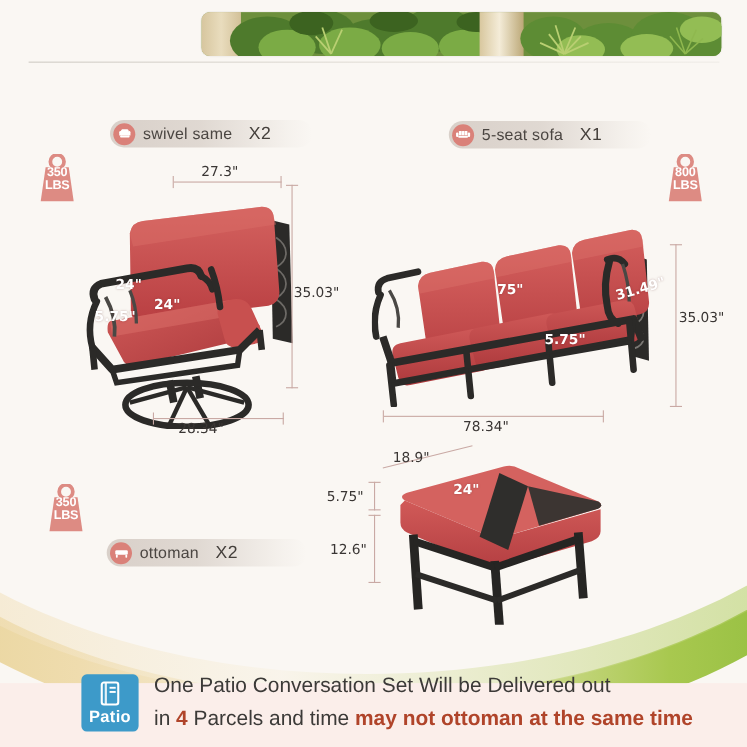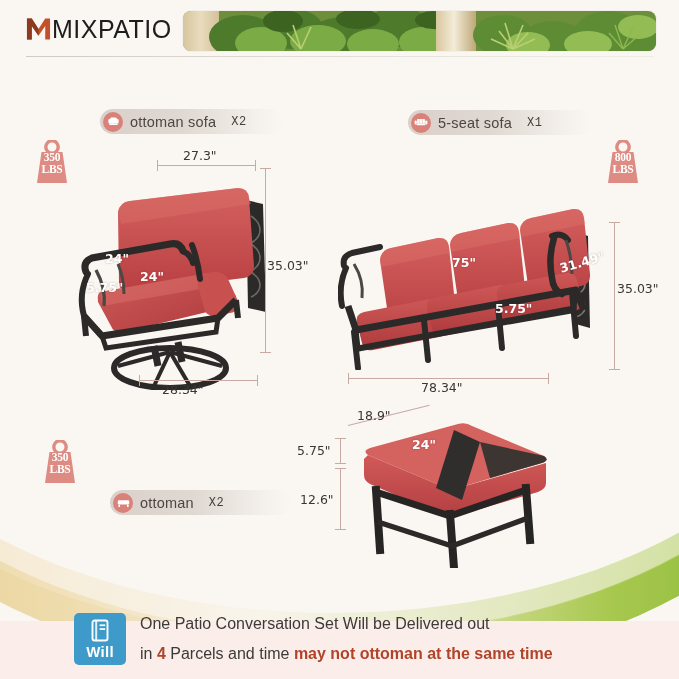--- a/index.html
+++ b/index.html
@@ -30,47 +30,47 @@
   .pill{
     position:absolute;height:25px;border-radius:13px;display:flex;align-items:center;
     background:linear-gradient(90deg,rgba(215,206,199,.95) 0%,rgba(219,211,204,.85) 45%,rgba(231,225,219,.25) 88%,rgba(236,231,226,0) 100%);
     padding-left:3px;padding-right:14px;
   }
   .pill-ico{
     width:20px;height:20px;border-radius:50%;background:#da8179;
     display:flex;align-items:center;justify-content:center;flex:none;margin-right:7px;
   }
   .pill-label{font-size:14.5px;color:#4b4642;white-space:nowrap;letter-spacing:.2px;}
-  .pill-qty{font-size:12px;color:#45403c;margin-left:15px;letter-spacing:.5px;line-height:1;font-family:Liberation Mono, monospace;}
+  .pill-qty{font-size:16px;color:#45403c;margin-left:15px;letter-spacing:.5px;line-height:1;}
 
   
   .wbadge{position:absolute;width:44px;height:46px;}
   .wb-num{
     position:absolute;left:0;top:12px;width:44px;text-align:center;color:#fff;
     font-size:11.5px;font-weight:bold;line-height:11.5px;letter-spacing:-.2px;
   }
-  .wb-num span{display:block;font-family:Liberation Serif, serif;}
+  .wb-num span{display:block;}
 
   
   .fig{position:absolute;}
   .dimtxt{position:absolute;color:#3a3634;font-size:12.5px;white-space:nowrap;font-family:"DejaVu Sans",sans-serif;}
   .dimtxt.w{color:#fff;font-weight:bold;text-shadow:0 0 2px rgba(80,20,20,.35);}
   .dimline{position:absolute;background:#c9a9a4;}
   .dimline.h{height:1px;}
   .dimline.v{width:1px;}
   .tick{position:absolute;background:#c9a9a4;}
 
   
   .notebar{position:absolute;left:0;bottom:0;width:679px;height:78px;}
   .note-ico{
     position:absolute;left:74px;top:12px;width:52px;height:52px;border-radius:5px;background:#3d9ac9;
     display:flex;flex-direction:column;align-items:center;justify-content:center;
   }
   .note-word{color:#fff;font-size:15px;font-weight:bold;line-height:15px;margin-top:2px;letter-spacing:.3px;}
-  .note-text{position:absolute;left:140px;top:8px;width:520px;font-size:16px;line-height:30px;color:#3c3a38;}
+  .note-text{position:absolute;left:140px;top:8px;width:520px;font-size:19px;line-height:30px;color:#3c3a38;}
   .note-accent{color:#b0442a;font-weight:bold;}
 </style>
 </head>
 <body>
 
 <div class="page">
 
   <div class="arc-wrap">
     <div class="botfill"></div>
     <svg width="799" height="260" viewBox="0 0 799 260">
@@ -89,27 +89,20 @@
           <stop offset="75%" stop-color="#c9d98a"></stop>
           <stop offset="100%" stop-color="#a6c94e"></stop>
         </linearGradient>
       </defs>
       <path d="M-20,28 C180,200 620,200 820,18 L820,60 C620,240 180,240 -20,70 Z" fill="url(#arcg)"></path>
       <path d="M-20,6 C180,178 620,178 820,-4 L820,20 C620,200 180,200 -20,40 Z" fill="url(#arcg2)" opacity=".55"></path>
     </svg>
   </div>
 
   <div class="header">
-    <div class="logo">
-      <svg class="logo-m" viewBox="0 0 26 26">
-        <path d="M1 2 H6 L13 13 L20 2 H25 V24 H20 V10 L13 20 L6 10 V24 H1 Z" fill="#c4502a"></path>
-        <path d="M1 2 H6 L13 13 L13 20 L6 10 V24 H1 Z" fill="#8c3a20"></path>
-      </svg>
-      <div class="logo-text">MIXPATIO</div>
-    </div>
 
     <div class="banner">
       <svg width="473" height="40" viewBox="0 0 473 40" preserveAspectRatio="none">
         <rect width="473" height="40" fill="#6d8f3c"></rect>
         <rect x="0" y="0" width="36" height="40" fill="#e2d3ae"></rect>
         <rect x="0" y="0" width="36" height="40" fill="url(#cur)" opacity=".5"></rect>
         <defs>
           <linearGradient id="cur" x1="0" y1="0" x2="1" y2="0">
             <stop offset="0%" stop-color="#cbb88e"></stop>
               <stop offset="50%" stop-color="#f0e6cd"></stop>
@@ -175,21 +168,21 @@
 
   <div class="pill" style="left:100px;top:109px;width:167px;">
     <div class="pill-ico">
       <svg width="13" height="12" viewBox="0 0 13 12">
         <path d="M1.4 4.2a1.1 1.1 0 0 1 2.2 0v3H1.4z" fill="#fff"></path>
         <path d="M9.4 4.2a1.1 1.1 0 0 1 2.2 0v3H9.4z" fill="#fff"></path>
         <path d="M3 3.2c0-1 .8-1.6 1.8-1.6h3.4c1 0 1.8.6 1.8 1.6v4H3z" fill="#fff"></path>
         <rect x="2.2" y="7.2" width="8.6" height="1.8" rx=".7" fill="#fff"></rect>
       </svg>
     </div>
-    <div class="pill-label">ottoman sofa</div>
+    <div class="pill-label">swivel same</div>
     <div class="pill-qty">X2</div>
   </div>
 
   <div class="wbadge" style="left:30px;top:140px;">
     <svg width="44" height="46" viewBox="0 0 44 46">
       <circle cx="22" cy="7" r="6.2" fill="none" stroke="#dd8b83" stroke-width="3.4"></circle>
       <path d="M11.5 12 H32.5 L37 43 H7 Z" fill="#dd8b83"></path>
     </svg>
     <div class="wb-num">
       <span>350</span>
@@ -354,21 +347,21 @@
   <div class="dimline v" style="left:614px;top:222px;height:148px;"></div>
   <div class="tick" style="left:609px;top:222px;width:11px;height:1px;"></div>
   <div class="tick" style="left:609px;top:369px;width:11px;height:1px;"></div>
   <div class="dimtxt" style="left:617px;top:281px;">35.03"</div>
 
   <div class="dimline h" style="left:349px;top:378px;width:200px;"></div>
   <div class="tick" style="left:348px;top:373px;width:1px;height:11px;"></div>
   <div class="tick" style="left:548px;top:373px;width:1px;height:11px;"></div>
   <div class="dimtxt" style="left:421px;top:380px;">78.34"</div>
 
-  <div class="pill" style="left:110px;top:490px;width:165px;">
+  <div class="pill" style="left:97px;top:490px;width:165px;">
     <div class="pill-ico">
       <svg width="13" height="10" viewBox="0 0 13 10">
         <rect x="0.8" y="2.2" width="11.4" height="4.2" rx="1.2" fill="#fff"></rect>
         <rect x="1.4" y="6.4" width="1.6" height="2.6" rx=".6" fill="#fff"></rect>
         <rect x="10" y="6.4" width="1.6" height="2.6" rx=".6" fill="#fff"></rect>
       </svg>
     </div>
     <div class="pill-label">ottoman</div>
     <div class="pill-qty">X2</div>
   </div>
@@ -431,21 +424,21 @@
   <div class="dimtxt" style="left:300px;top:492px;">12.6"</div>
 
   <div class="notebar">
     <div class="note-ico">
       <svg width="20" height="23" viewBox="0 0 20 23">
         <rect x="2.5" y="1.5" width="15" height="20" rx="2" fill="none" stroke="#fff" stroke-width="1.9"></rect>
         <rect x="5.2" y="1.5" width="2" height="20" fill="#fff" opacity=".85"></rect>
         <rect x="9.6" y="5.4" width="5.6" height="1.7" fill="#fff"></rect>
         <rect x="9.6" y="9.2" width="5.6" height="1.7" fill="#fff"></rect>
       </svg>
-      <div class="note-word">Will</div>
+      <div class="note-word">Patio</div>
     </div>
     <div class="note-text">
       <div>One Patio Conversation Set Will be Delivered out</div>
       <div><span>in </span><span class="note-accent">4</span><span> Parcels and time </span><span class="note-accent">may not ottoman at the same time</span></div>
     </div>
   </div>
 
 </div>
 
 </body></html>

